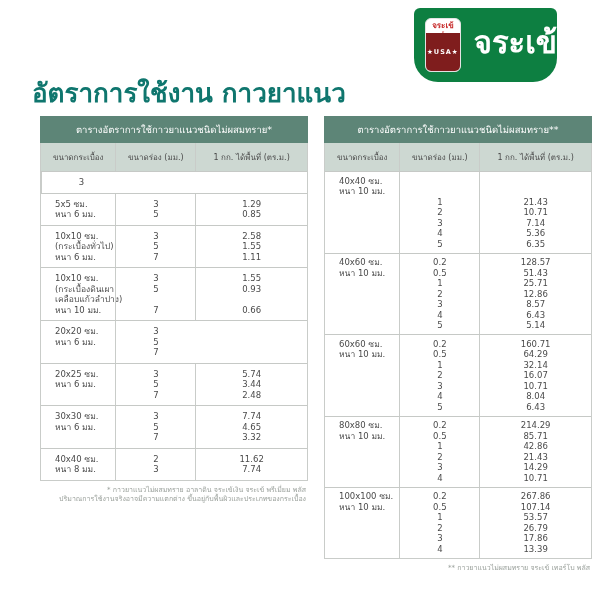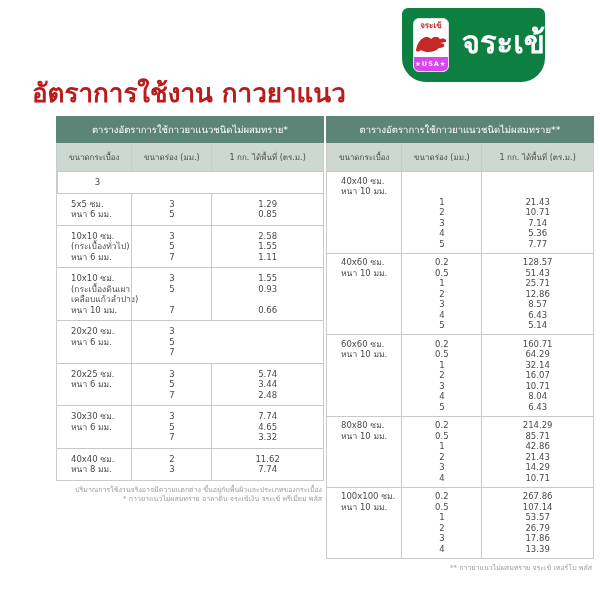--- a/index.html
+++ b/index.html
@@ -1,36 +1,36 @@
 <!DOCTYPE html>
 <html><head>
 <meta charset="utf-8">
 <style>
   * { margin:0; padding:0; box-sizing:border-box; }
   html,body { width:600px; height:600px; background:#ffffff; font-family:"DejaVu Sans", sans-serif; }
   .page { position:relative; width:600px; height:600px; background:#fff; overflow:hidden; }
 
   
-  .logo { position:absolute; left:402px; top:8px; width:143px; height:74px;
+  .logo { position:absolute; left:414px; top:8px; width:143px; height:74px;
           background:#0d7f41; border-radius:6px 6px 24px 24px;
           display:flex; align-items:center; padding-left:11px;justify-content:flex-end; }
   .badge { width:46px; height:54px; background:#ffffff; border-radius:6px; overflow:hidden;
            display:flex; flex-direction:column; align-items:center; justify-content:space-between;
            border:1px solid #e3e3e3; }
   .badge-top { color:#c62828; font-size:8px; font-weight:bold; line-height:10px; padding-top:2px; }
   .croc-svg { width:36px; height:26px; display:block; }
-  .usa-band { background:#d946ef; color:#ffffff; font-size:6.5px; font-weight:bold;
-              width:100%; text-align:center; padding:3px 0; letter-spacing:1px; }
+  .usa-band { background:#7f1d1d; color:#ffffff; font-size:6.5px; font-weight:bold;
+              width:100%; text-align:center; padding:15px 0; letter-spacing:1px; }
   .brand-name { color:#ffffff; font-size:31px; font-weight:bold; margin-left:13px; margin-top:-6px; }
 
   
-  .title { position:absolute; left:32px; top:72px; font-size:26px; font-weight:bold; color:#b91c1c; }
+  .title { position:absolute; left:32px; top:72px; font-size:26px; font-weight:bold; color:#0f766e; }
 
   
-  .tables { position:absolute; left:56px; top:116px; display:flex; gap:2px; }
+  .tables { position:absolute; left:40px; top:116px; display:flex; gap:16px; }
   .table { width:268px; }
   .t-title { background:#5d8577; color:#ffffff; text-align:center; font-size:9.5px; padding:6px 2px; }
   .t-grid { border:1px solid #c9ccc9; border-top:none; }
   .t-head { display:flex; background:#cdd8d2; border-bottom:1px solid #c6c9c6; }
   .hc { font-size:8px; color:#4a4a4a; text-align:center; padding:8px 2px 7px 2px; }
   .c0 { width:28%; } .c1 { width:30%; } .c2 { width:42%; }
   .hc.c1, .hc.c2, .cell.c1, .cell.c2 { border-left:1px solid #c9ccc9; }
   .row { display:flex; }
   .row + .row { border-top:1px solid #c6c9c6; }
   .cell { font-size:8.5px; color:#4a4a4a; }
@@ -181,22 +181,22 @@
                 <div class="line">3</div>
               </div>
               <div class="cell c2">
                 <div class="line">11.62</div>
                 <div class="line">7.74</div>
               </div>
             </div>
           </div>
       </div>
       <div class="t-foot">
+          <div class="fn">* กาวยาแนวไม่ผสมทราย อาลาดิน จระเข้เงิน จระเข้ พรีเมี่ยม พลัส</div>
           <div class="fn">ปริมาณการใช้งานจริงอาจมีความแตกต่าง ขึ้นอยู่กับพื้นผิวและประเภทของกระเบื้อง</div>
-          <div class="fn">* กาวยาแนวไม่ผสมทราย อาลาดิน จระเข้เงิน จระเข้ พรีเมี่ยม พลัส</div>
         </div>
     </section>
 
     <section class="table table1">
       <div class="t-title">ตารางอัตราการใช้กาวยาแนวชนิดไม่ผสมทราย**</div>
       <div class="t-grid">
         <div class="t-head">
             <div class="hc c0">ขนาดกระเบื้อง</div>
             <div class="hc c1">ขนาดร่อง (มม.)</div>
             <div class="hc c2">1 กก. ได้พื้นที่ (ตร.ม.)</div>
@@ -216,21 +216,21 @@
                 <div class="line">4</div>
                 <div class="line">5</div>
               </div>
               <div class="cell c2">
                 <div class="line">&nbsp;</div>
                 <div class="line">&nbsp;</div>
                 <div class="line">21.43</div>
                 <div class="line">10.71</div>
                 <div class="line">7.14</div>
                 <div class="line">5.36</div>
-                <div class="line">7.77</div>
+                <div class="line">6.35</div>
               </div>
             </div>
             <div class="row">
               <div class="cell c0">
                 <div class="line">40x60 ซม.</div>
                 <div class="line">หนา 10 มม.</div>
               </div>
               <div class="cell c1">
                 <div class="line">0.2</div>
                 <div class="line">0.5</div>

